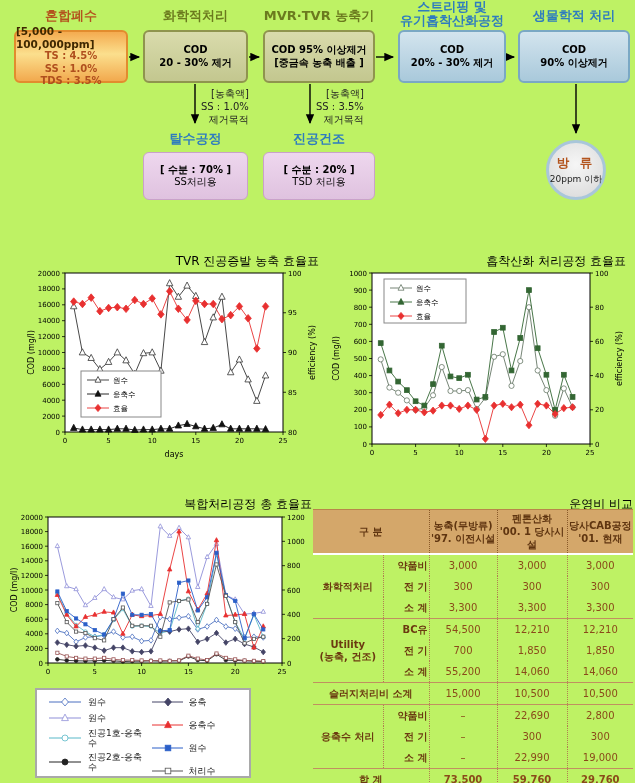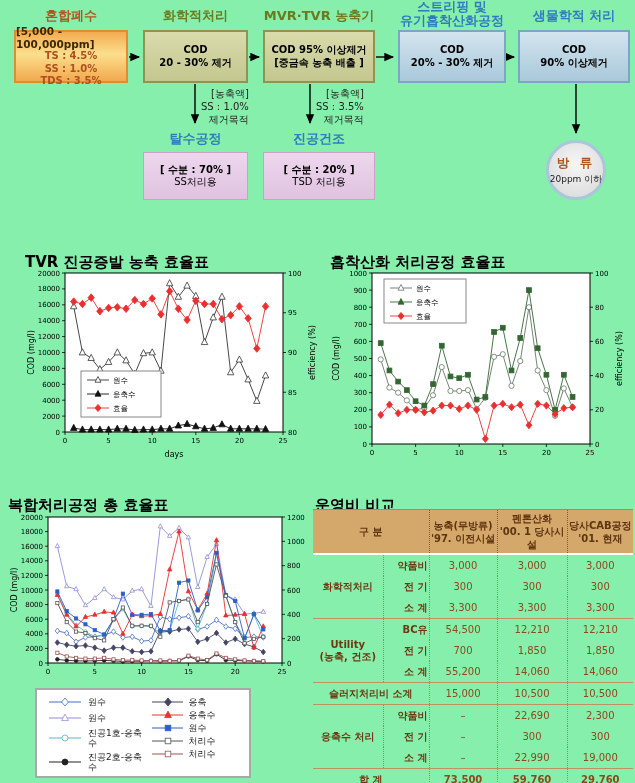--- a/index.html
+++ b/index.html
@@ -1,48 +1,48 @@
 <!DOCTYPE html>
 <html><head>
 <meta charset="utf-8">
 <style>
   html,body{margin:0;padding:0;background:#fff;}
-  .page{position:relative;width:635px;height:783px;background:#86efac;overflow:hidden;
+  .page{position:relative;width:635px;height:783px;background:#bef264;overflow:hidden;
         font-family:"DejaVu Sans","Liberation Sans",sans-serif;color:#000;}
   .abs{position:absolute;}
   
   .ftitle{position:absolute;font-weight:bold;font-size:13px;text-align:center;line-height:14px;}
   .t-orange{color:#b3541e}.t-olive{color:#6b7a1e}.t-blue{color:#2e7cbf}
   .fbox{position:absolute;top:30px;height:53px;box-sizing:border-box;display:flex;flex-direction:column;
-        justify-content:center;align-items:center;border-radius:0;}
+        justify-content:center;align-items:center;border-radius:6px;}
   .fbox div{line-height:12.5px;font-size:10px;font-weight:bold;}
   .bx-orange{background:linear-gradient(180deg,#f4ab50 0%,#fbdf8d 45%,#f2a94e 100%);border:2px solid #e28c2e;}
   .bx-orange .ln0{color:#3f2800;font-size:10.5px;}
   .bx-orange .ln{color:#b04f1e;}
   .bx-olive{background:linear-gradient(180deg,#d9dbac,#c3c78f);border:2px solid #8f944e;}
   .bx-blue{background:linear-gradient(180deg,#d3e4ee,#a9c9db);border:2px solid #7aa8c4;}
   .bx-purple{background:linear-gradient(180deg,#eed7ee,#dfc2df);border:1px solid #c9a2c9;top:152px;height:48px;}
   .bx-purple div{font-weight:normal;}
   .bx-purple .ln0{font-weight:bold;}
   .fnote{position:absolute;font-size:10px;line-height:13px;color:#222;text-align:right;}
   .btitle{position:absolute;top:130px;font-weight:bold;font-size:13px;text-align:center;color:#2e7cbf;}
   .discharge{position:absolute;left:546px;top:140px;width:60px;height:60px;border-radius:50%;
              border:3px solid #a9c6da;background:radial-gradient(circle at 50% 40%,#f6f6f6,#d7d7d7);
              display:flex;flex-direction:column;justify-content:center;align-items:center;box-sizing:border-box;}
   .discharge .dt{color:#b3541e;font-weight:bold;font-size:12.5px;letter-spacing:3px;}
   .discharge .ds{font-size:9px;color:#222;margin-top:1px;}
   
-  .ctitle{position:absolute;font-weight:bold;font-size:15px;text-align:left;color:#000;}
+  .ctitle{position:absolute;font-weight:normal;font-size:12px;text-align:right;color:#000;}
   svg text{font-family:"DejaVu Sans","Liberation Sans",sans-serif;}
   
   .legendbox{position:absolute;left:35px;top:688px;width:216px;height:90px;border:2px solid #a9a9a9;
              background:#fff;box-sizing:border-box;display:flex;padding:6px 6px 4px 10px;}
   .lcol{display:flex;flex-direction:column;justify-content:flex-start;}
   .lcol1{width:104px;gap:4px;}
-  .lcol2{width:96px;gap:1px;}
+  .lcol2{width:96px;gap:11px;}
   .lg-entry{display:flex;align-items:center;gap:5px;}
   .lg-entry span{font-size:9px;line-height:10px;color:#222;width:62px;word-break:break-all;}
   
   .tblwrap{position:absolute;left:313px;top:509px;width:320px;}
   table.cost{border-collapse:collapse;width:320px;font-size:10px;table-layout:fixed;
              border-top:1px solid #b9854a;border-bottom:2px solid #8a5a2a;}
   table.cost th,table.cost td{padding:2px 1px;text-align:center;}
   table.cost thead th{background:#d4a76a;color:#5f3510;font-weight:bold;line-height:13px;height:34px;
                       border-bottom:2px solid #fff;}
   table.cost thead th + th{border-left:1px dotted #8a5a2a;}
@@ -802,21 +802,21 @@
             <td colspan="2" class="spanlabel">슬러지처리비 소계</td>
             <td class="num">15,000</td>
             <td class="num">10,500</td>
             <td class="num">10,500</td>
           </tr>
           <tr class="gstart">
             <td rowspan="3" class="rowlabel">응축수 처리</td>
             <td class="sub">약품비</td>
             <td class="num">–</td>
             <td class="num">22,690</td>
-            <td class="num">2,300</td>
+            <td class="num">2,800</td>
           </tr>
           <tr>
             <td class="sub">전 기</td>
             <td class="num">–</td>
             <td class="num">300</td>
             <td class="num">300</td>
           </tr>
           <tr>
             <td class="sub">소 계</td>
             <td class="num">–</td>

